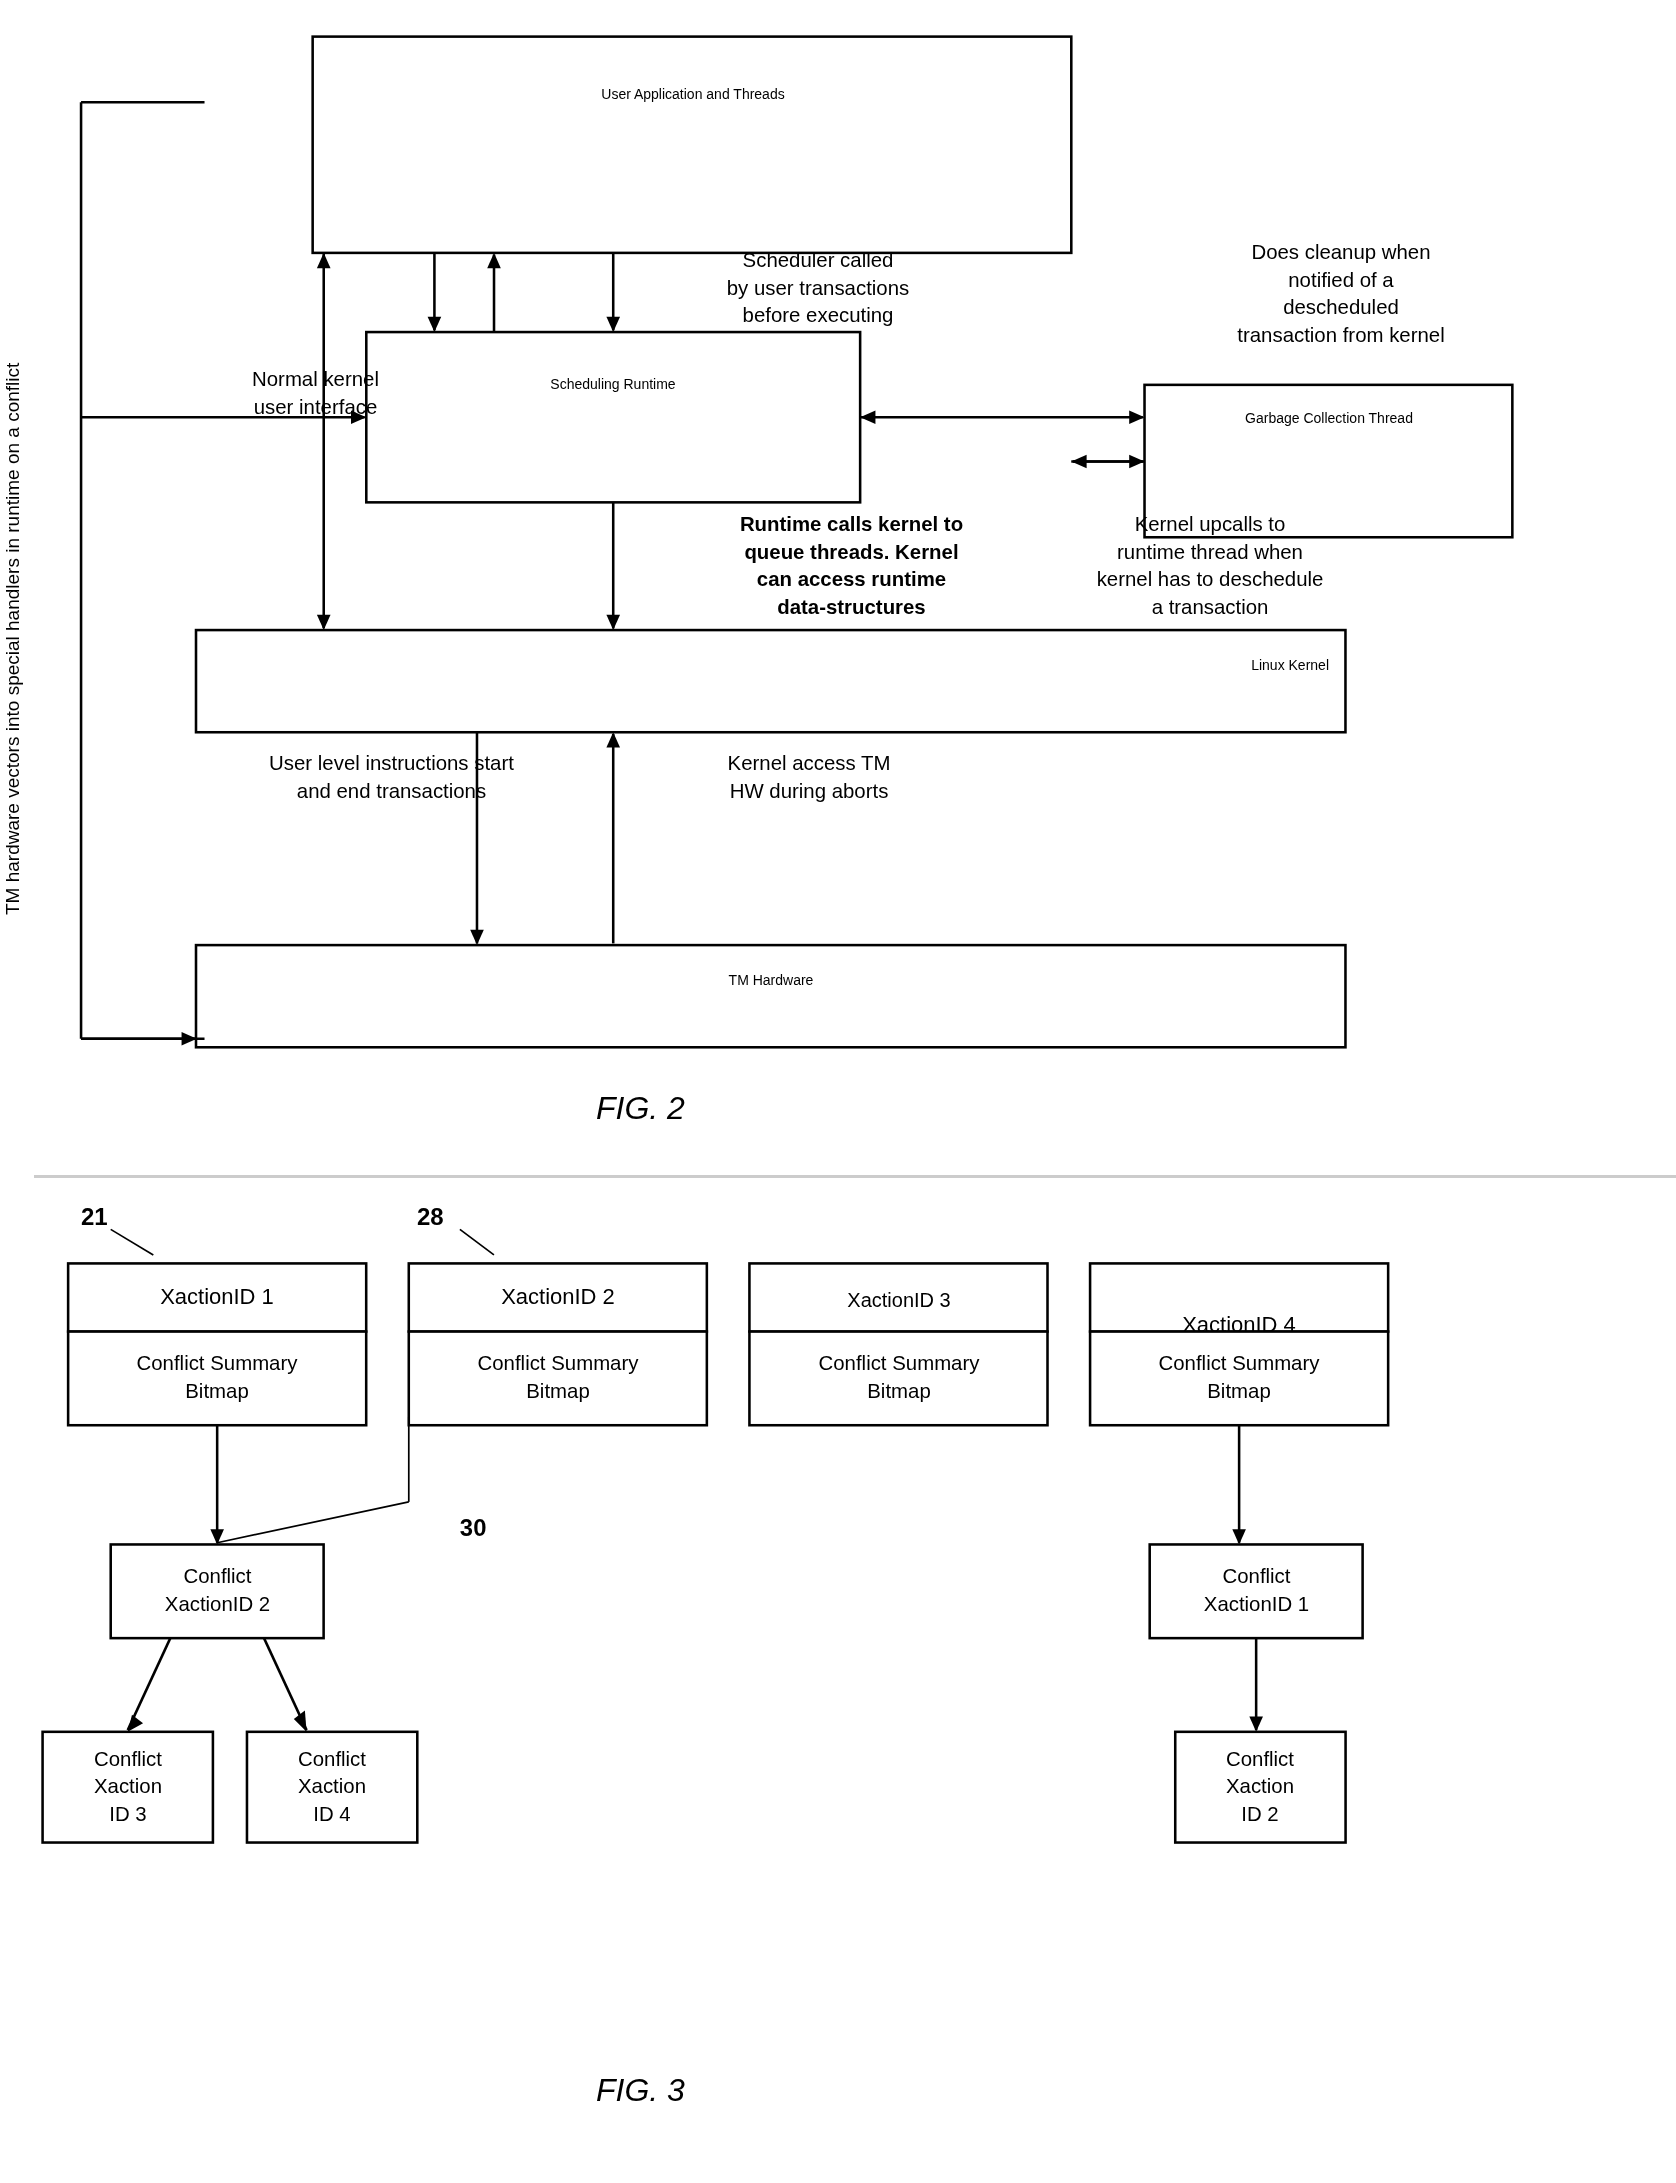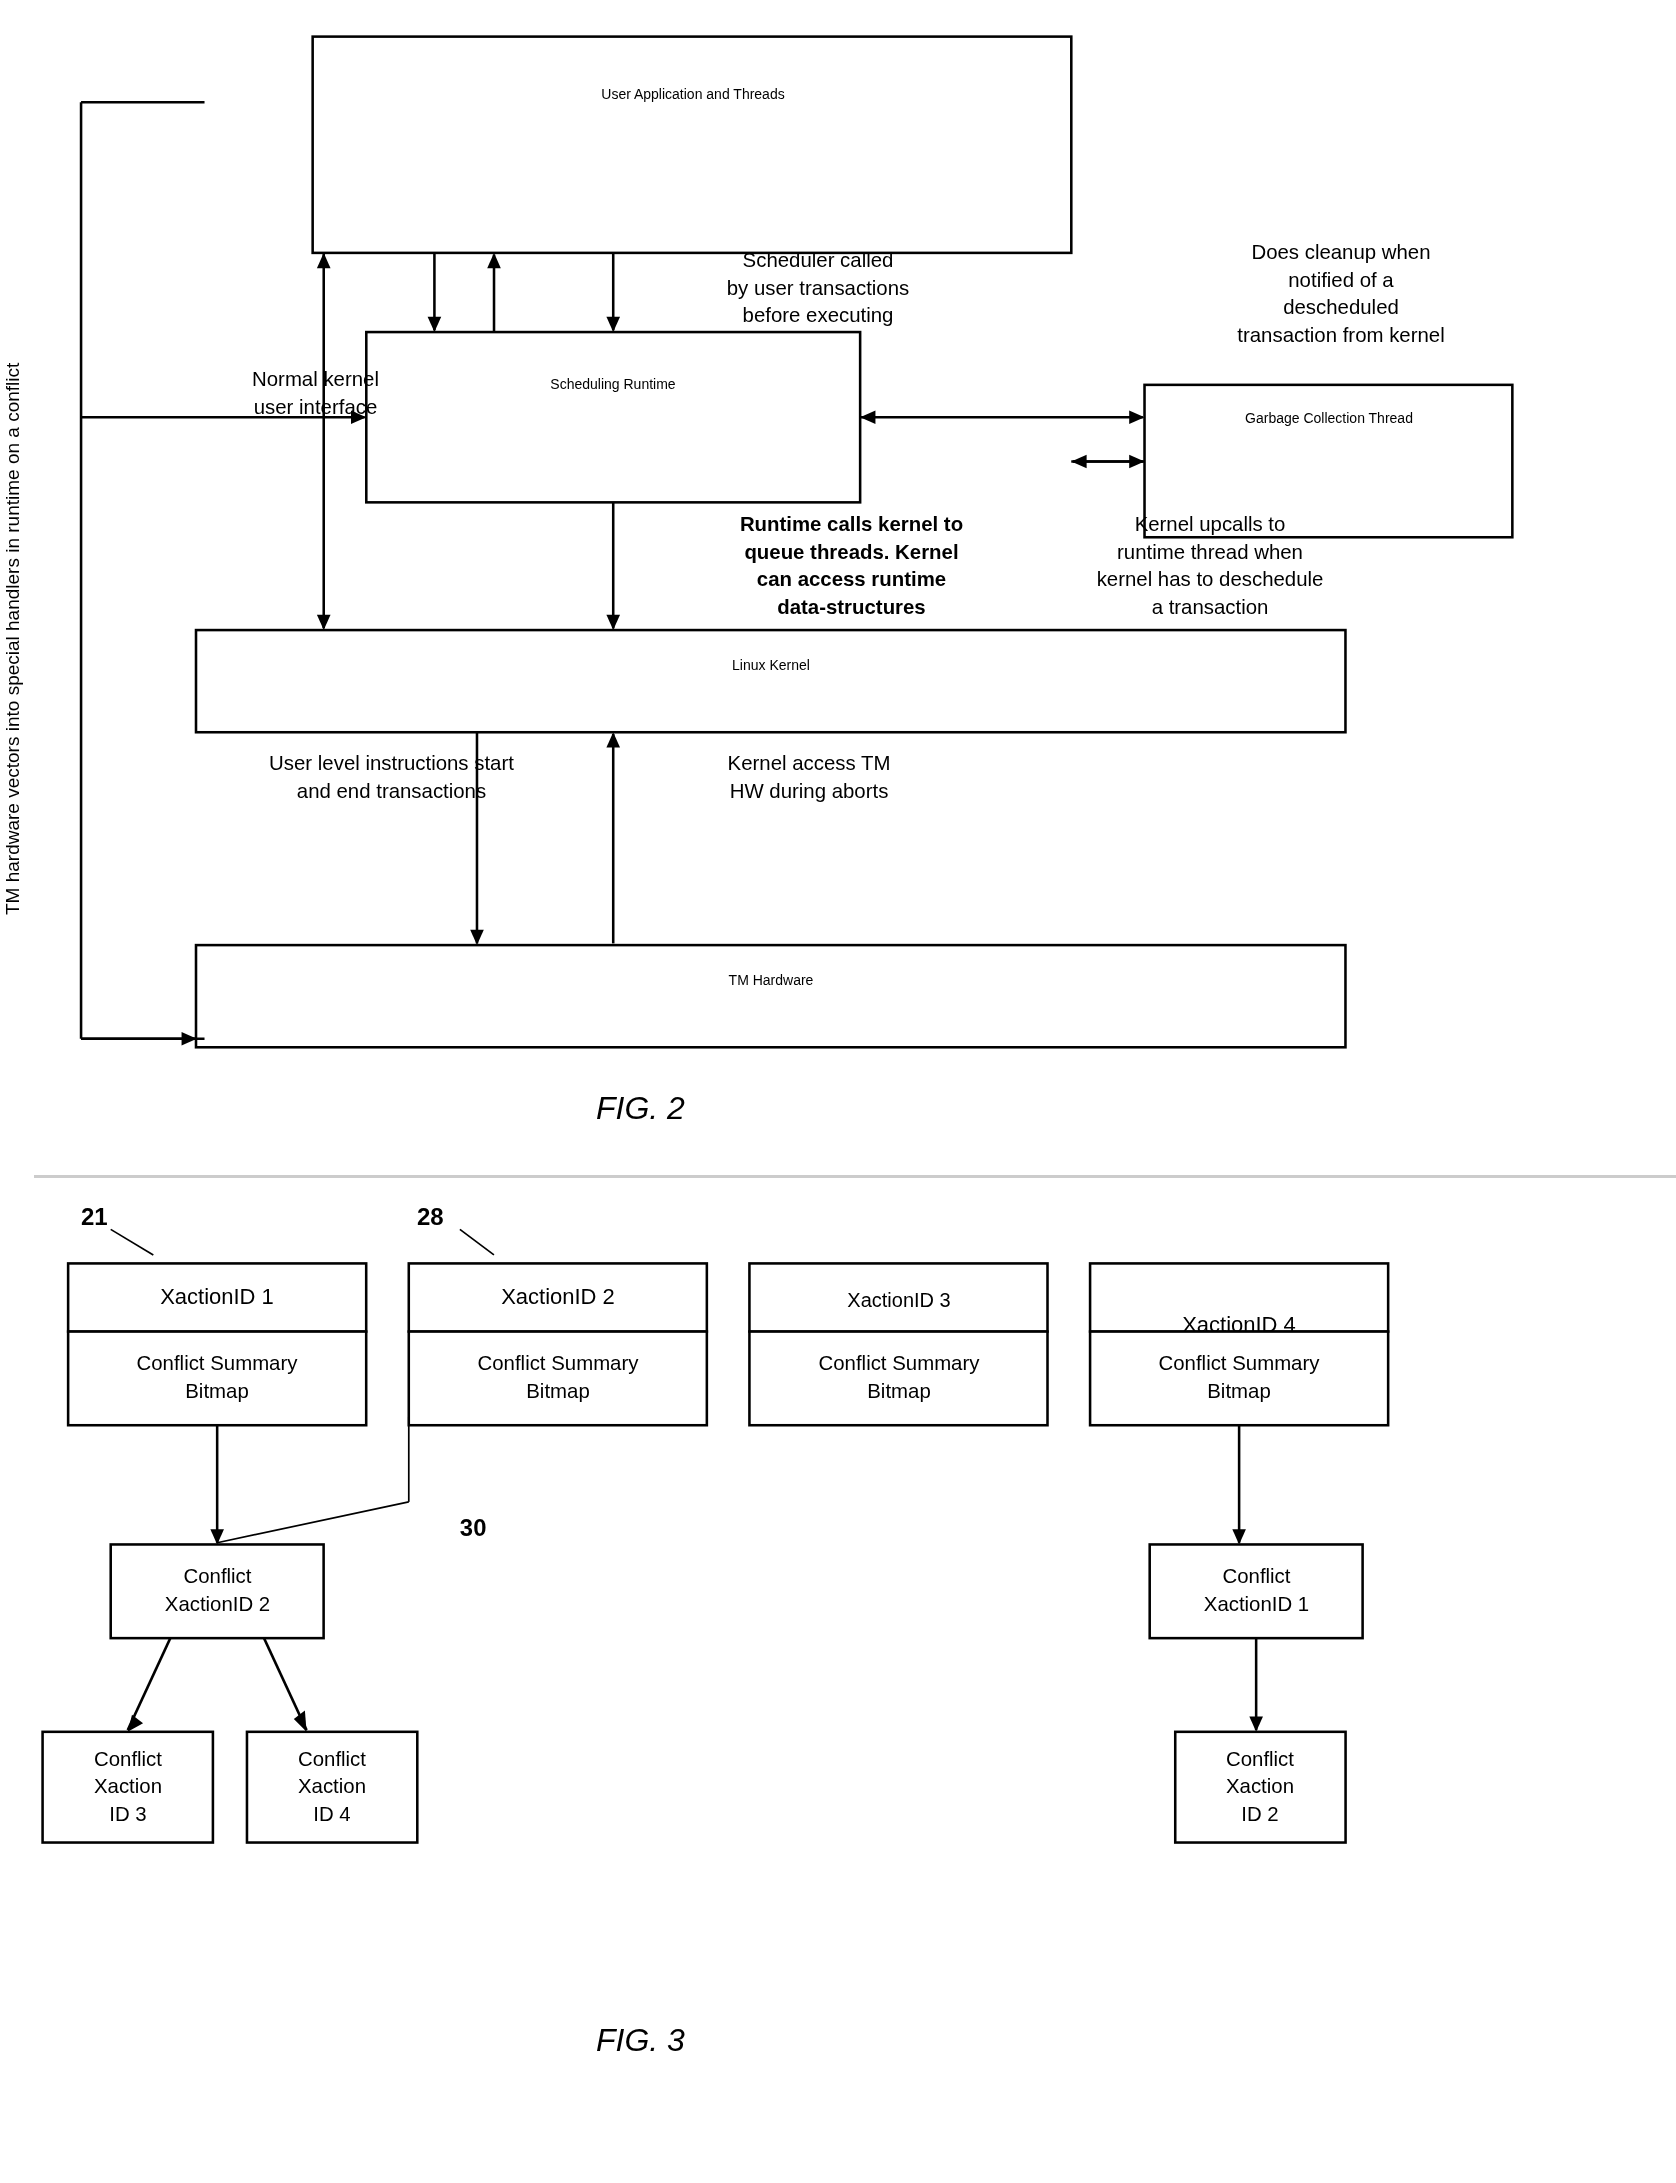--- a/index.html
+++ b/index.html
@@ -116,21 +116,21 @@
 
   <div class="label-text" style="left:348px; top:85px; width:690px;">User Application and
 Threads</div>
 
   <div class="label-text" style="left:383px; top:375px; width:460px;">Scheduling
 Runtime</div>
 
   <div class="label-text" style="left:1162px; top:409px; width:334px;">Garbage
 Collection Thread</div>
 
-  <div class="label-text" style="left:213px; top:656px; width:1116px;">Linux Kernel</div>
+  <div class="label-text" style="left:213px; top:656px; width:1116px;text-align:right;">Linux Kernel</div>
 
   <div class="label-text" style="left:213px; top:971px; width:1116px;">TM Hardware</div>
 
   <div class="label-text" style="left:1145px; top:239px; width:392px; font-size:20.4px;">Does cleanup when<br>notified of a<br>descheduled<br>transaction from kernel</div>
 
   <div class="label-text" style="left:656px; top:247px; width:324px; font-size:20.4px;">Scheduler called<br>by user transactions<br>before executing</div>
 
   <div class="label-text" style="left:647px; top:511px; width:409px; font-size:20.4px;font-weight:bold;">Runtime calls kernel to<br>queue threads. Kernel<br>can access runtime<br>data-structures</div>
 
   <div class="label-text" style="left:1048px; top:511px; width:324px; font-size:20.4px;">Kernel upcalls to<br>runtime thread when<br>kernel has to deschedule<br>a transaction</div>
@@ -221,16 +221,16 @@
 
   <div class="label-text" style="left:247px; top:554px; width:170px; height:111px; display:flex; align-items:center; justify-content:center; font-size:20.4px; text-align:center;">Conflict<br>Xaction<br>ID 4</div>
 
   <div class="label-text" style="left:1150px; top:366px; width:213px; height:94px; display:flex; align-items:center; justify-content:center; font-size:20.4px; text-align:center;">Conflict<br>XactionID 1</div>
 
   <div class="label-text" style="left:1175px; top:554px; width:170px; height:111px; display:flex; align-items:center; justify-content:center; font-size:20.4px; text-align:center;">Conflict<br>Xaction<br>ID 2</div>
 
   <div class="marker-label" style="position:absolute; left:81px; top:25.6px;">21</div>
   <div class="marker-label" style="position:absolute; left:417px; top:25.6px;">28</div>
 
-  <div class="fig-label" style="left:596px; top:844px;">FIG. 3</div>
+  <div class="fig-label" style="left:596px; top:894px;">FIG. 3</div>
 
 </div>
 
 
 </body></html>

